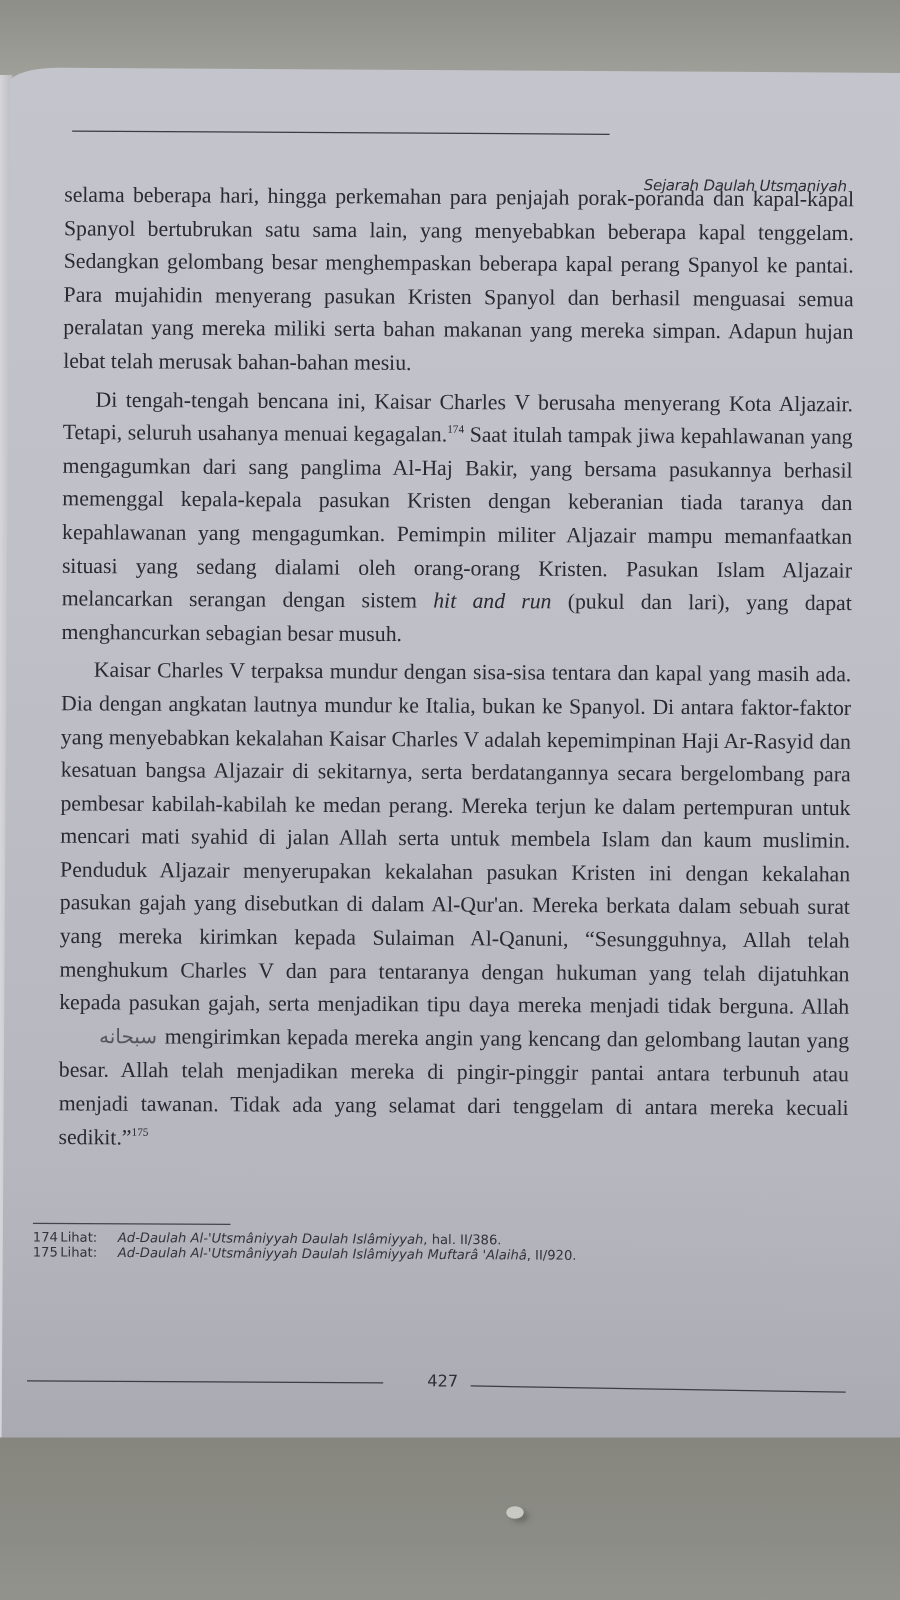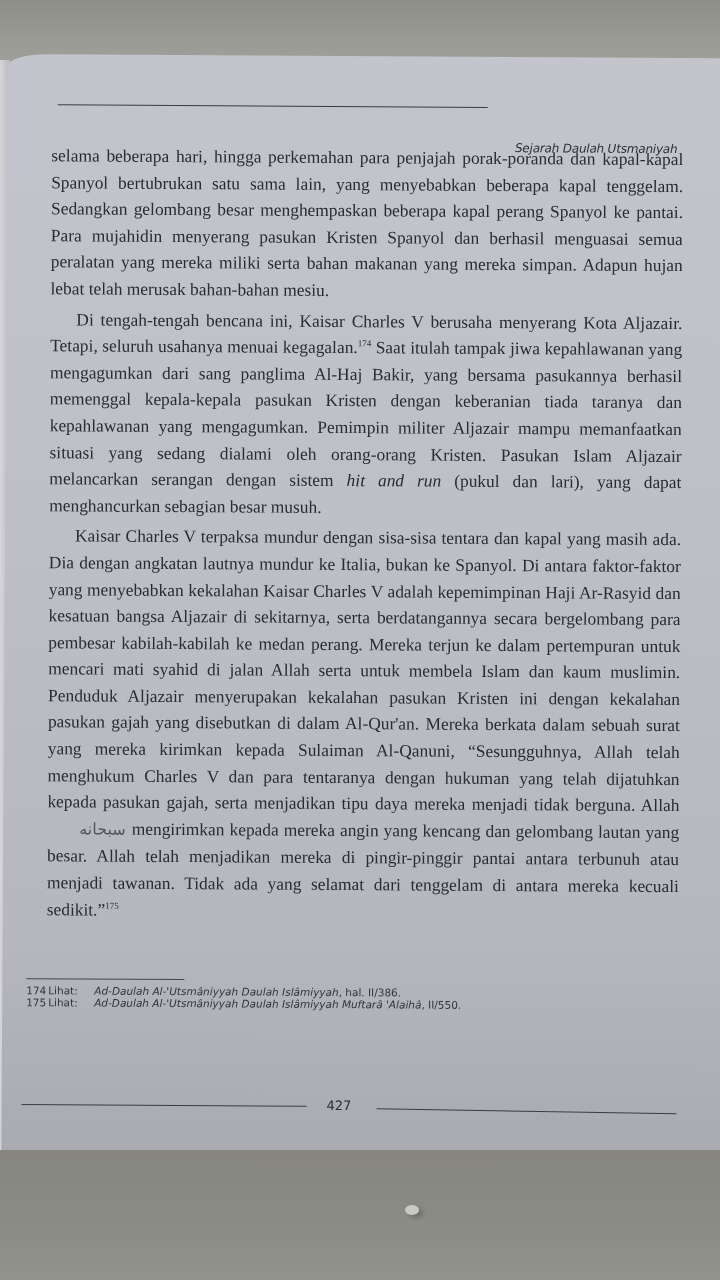--- a/index.html
+++ b/index.html
@@ -61,21 +61,21 @@
   .footnotes .fn { white-space:nowrap; }
   .footnotes .num { display:inline-block; width:22px; }
   .footnotes .lbl { display:inline-block; width:46px; }
   .footnotes i { font-style:italic; }
   .folio {
     position:absolute; left:20px; top:1042px; width:660px; height:20px;
   }
   .folio .rule-l { position:absolute; left:0; top:8px; width:285px; border-top:1.3px solid #3c3c43; }
   .folio .rule-r { position:absolute; left:355px; top:10px; width:300px; border-top:1.3px solid #3c3c43; transform:rotate(0.6deg); transform-origin:0 0;}
   .folio .num {
-    position:absolute; left:305px; top:0; width:40px; text-align:left;
+    position:absolute; left:305px; top:0; width:40px; text-align:right;
     font-family:"DejaVu Sans", sans-serif; font-size:13px; color:#2e2e36;
   }
 </style>
 </head>
 <body>
 
 <div class="left-page-edge"></div>
 
 <div class="page">
 
@@ -91,21 +91,21 @@
 
     <p class="indent"><span>Kaisar Charles V terpaksa mundur dengan sisa-sisa tentara dan kapal yang masih ada. Dia dengan angkatan lautnya mundur ke Italia, bukan ke Spanyol. Di antara faktor-faktor yang menyebabkan kekalahan Kaisar Charles V adalah kepemimpinan Haji Ar-Rasyid dan kesatuan bangsa Aljazair di sekitarnya, serta berdatangannya secara bergelombang para pembesar kabilah-kabilah ke medan perang. Mereka terjun ke dalam pertempuran untuk mencari mati syahid di jalan Allah serta untuk membela Islam dan kaum muslimin. Penduduk Aljazair menyerupakan kekalahan pasukan Kristen ini dengan kekalahan pasukan gajah yang disebutkan di dalam Al-Qur'an. Mereka berkata dalam sebuah surat yang mereka kirimkan kepada Sulaiman Al-Qanuni, “Sesungguhnya, Allah telah menghukum Charles V dan para tentaranya dengan hukuman yang telah dijatuhkan kepada pasukan gajah, serta menjadikan tipu daya mereka menjadi tidak berguna. Allah</span><span class="honorific">سبحانه</span><span>mengirimkan kepada mereka angin yang kencang dan gelombang lautan yang besar. Allah telah menjadikan mereka di pingir-pinggir pantai antara terbunuh atau menjadi tawanan. Tidak ada yang selamat dari tenggelam di antara mereka kecuali sedikit.”</span><sup>175</sup></p>
   </div>
 
   <div class="fn-rule"></div>
   <div class="footnotes">
     <div class="fn">
       <span class="num">174</span><span class="lbl">Lihat:</span><i>Ad-Daulah Al-'Utsmâniyyah Daulah Islâmiyyah</i><span>, hal. II/386.</span>
     </div>
     <div class="fn">
-      <span class="num">175</span><span class="lbl">Lihat:</span><i>Ad-Daulah Al-'Utsmâniyyah Daulah Islâmiyyah Muftarâ 'Alaihâ</i><span>, II/550.</span>
+      <span class="num">175</span><span class="lbl">Lihat:</span><i>Ad-Daulah Al-'Utsmâniyyah Daulah Islâmiyyah Muftarâ 'Alaihâ</i><span>, II/920.</span>
     </div>
   </div>
 
   <div class="folio">
     <div class="rule-l"></div>
     <span class="num">427</span>
     <div class="rule-r"></div>
   </div>
 </div>
 

